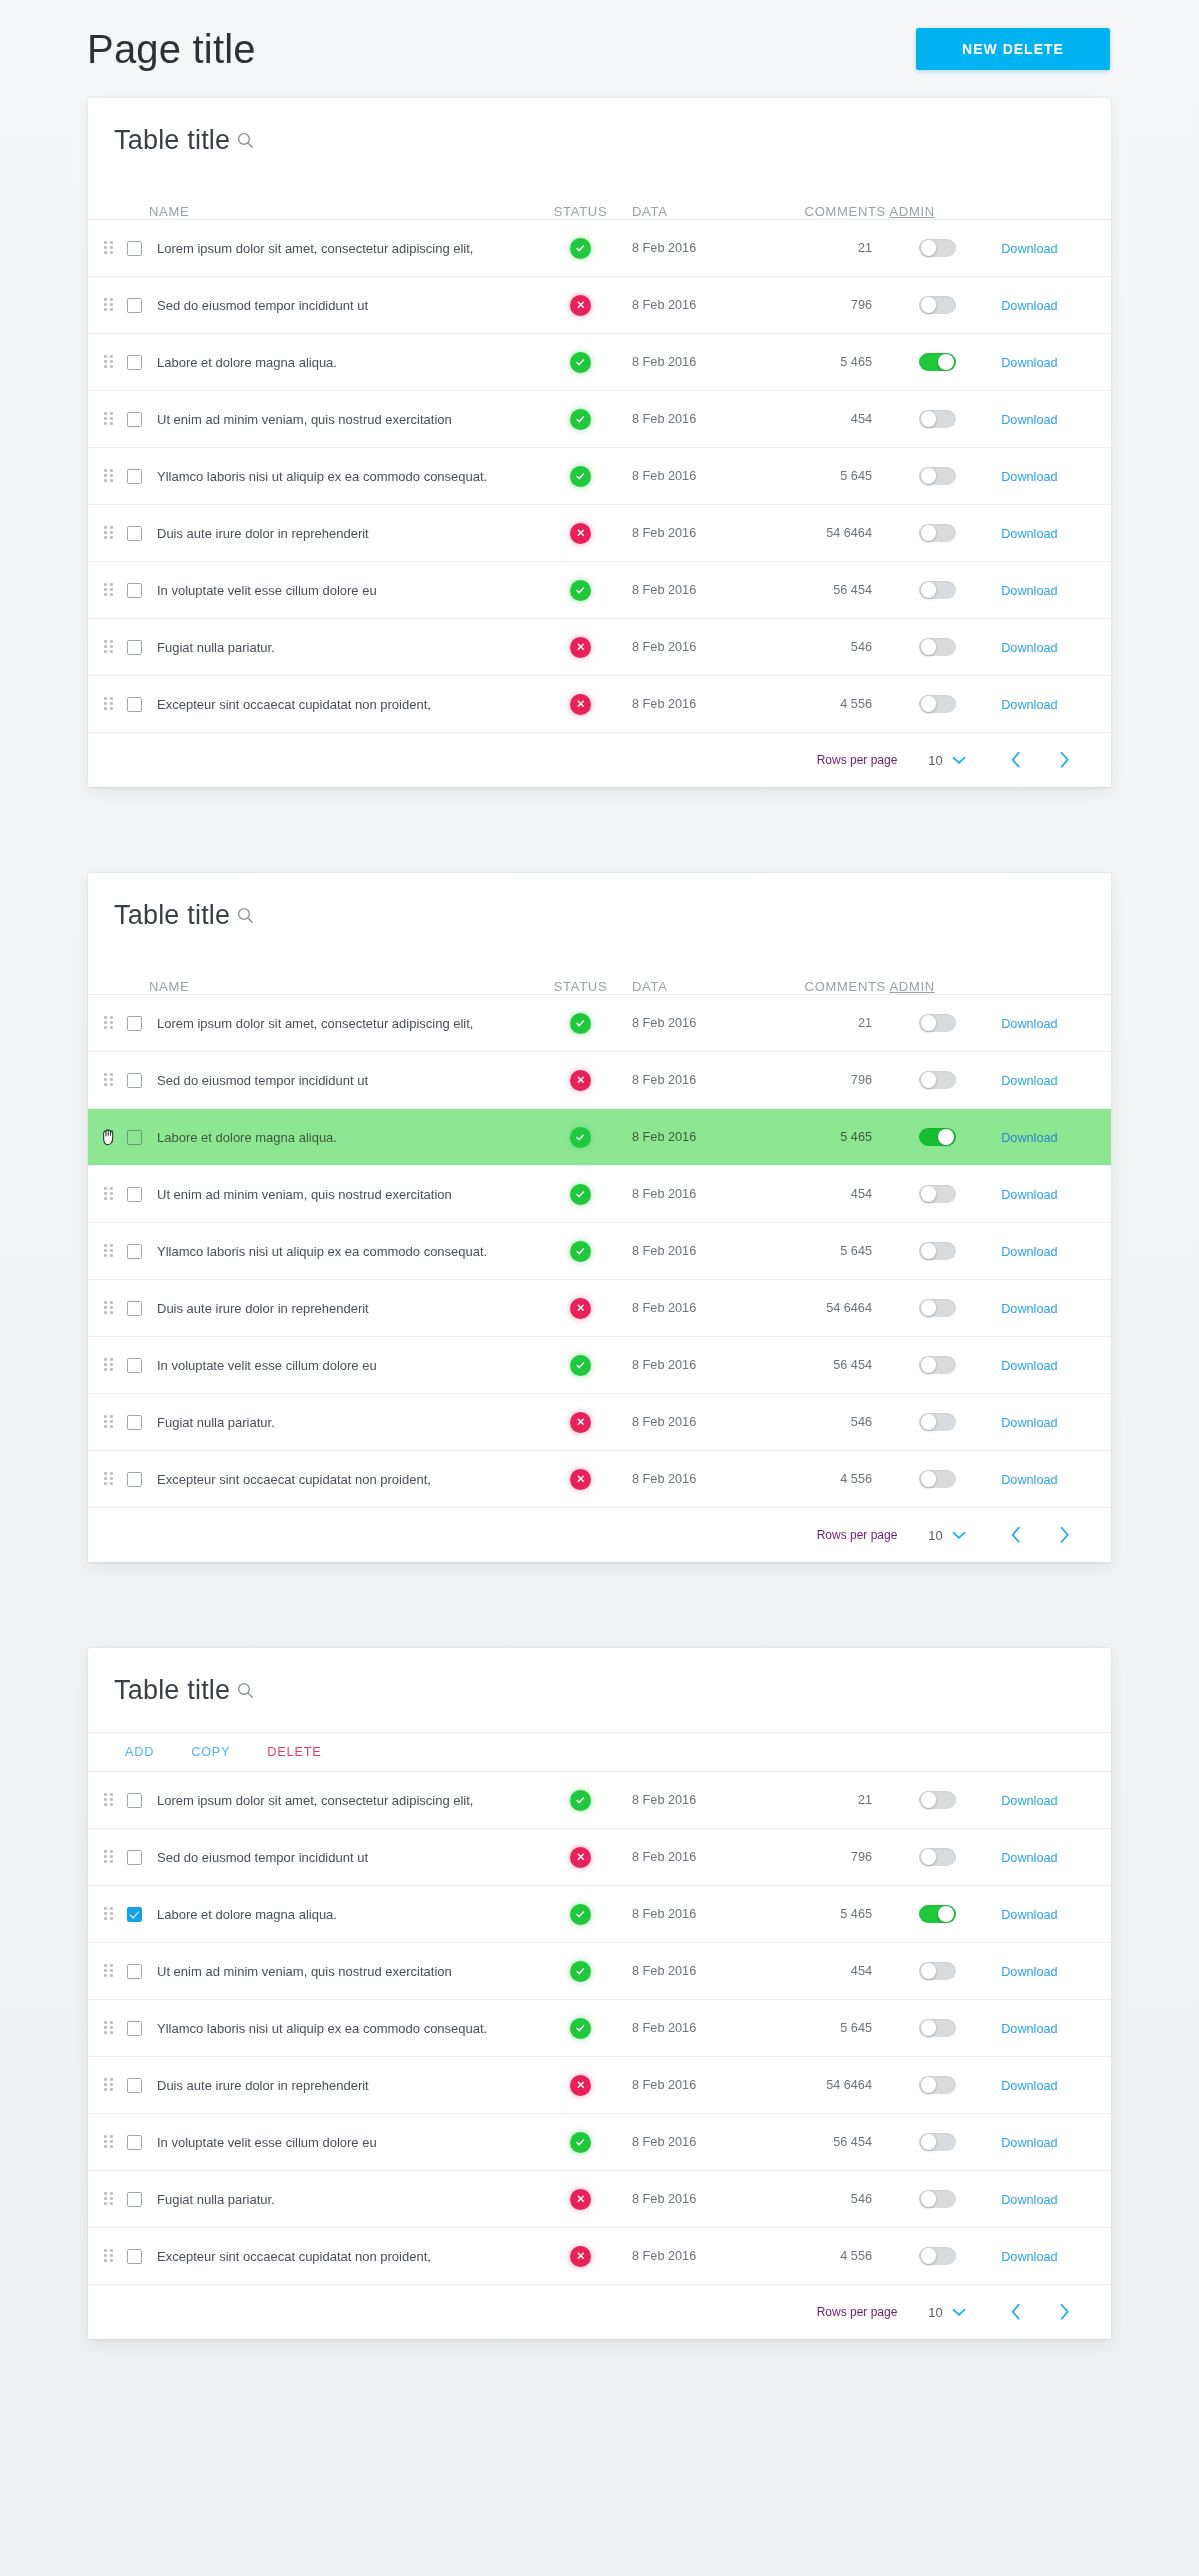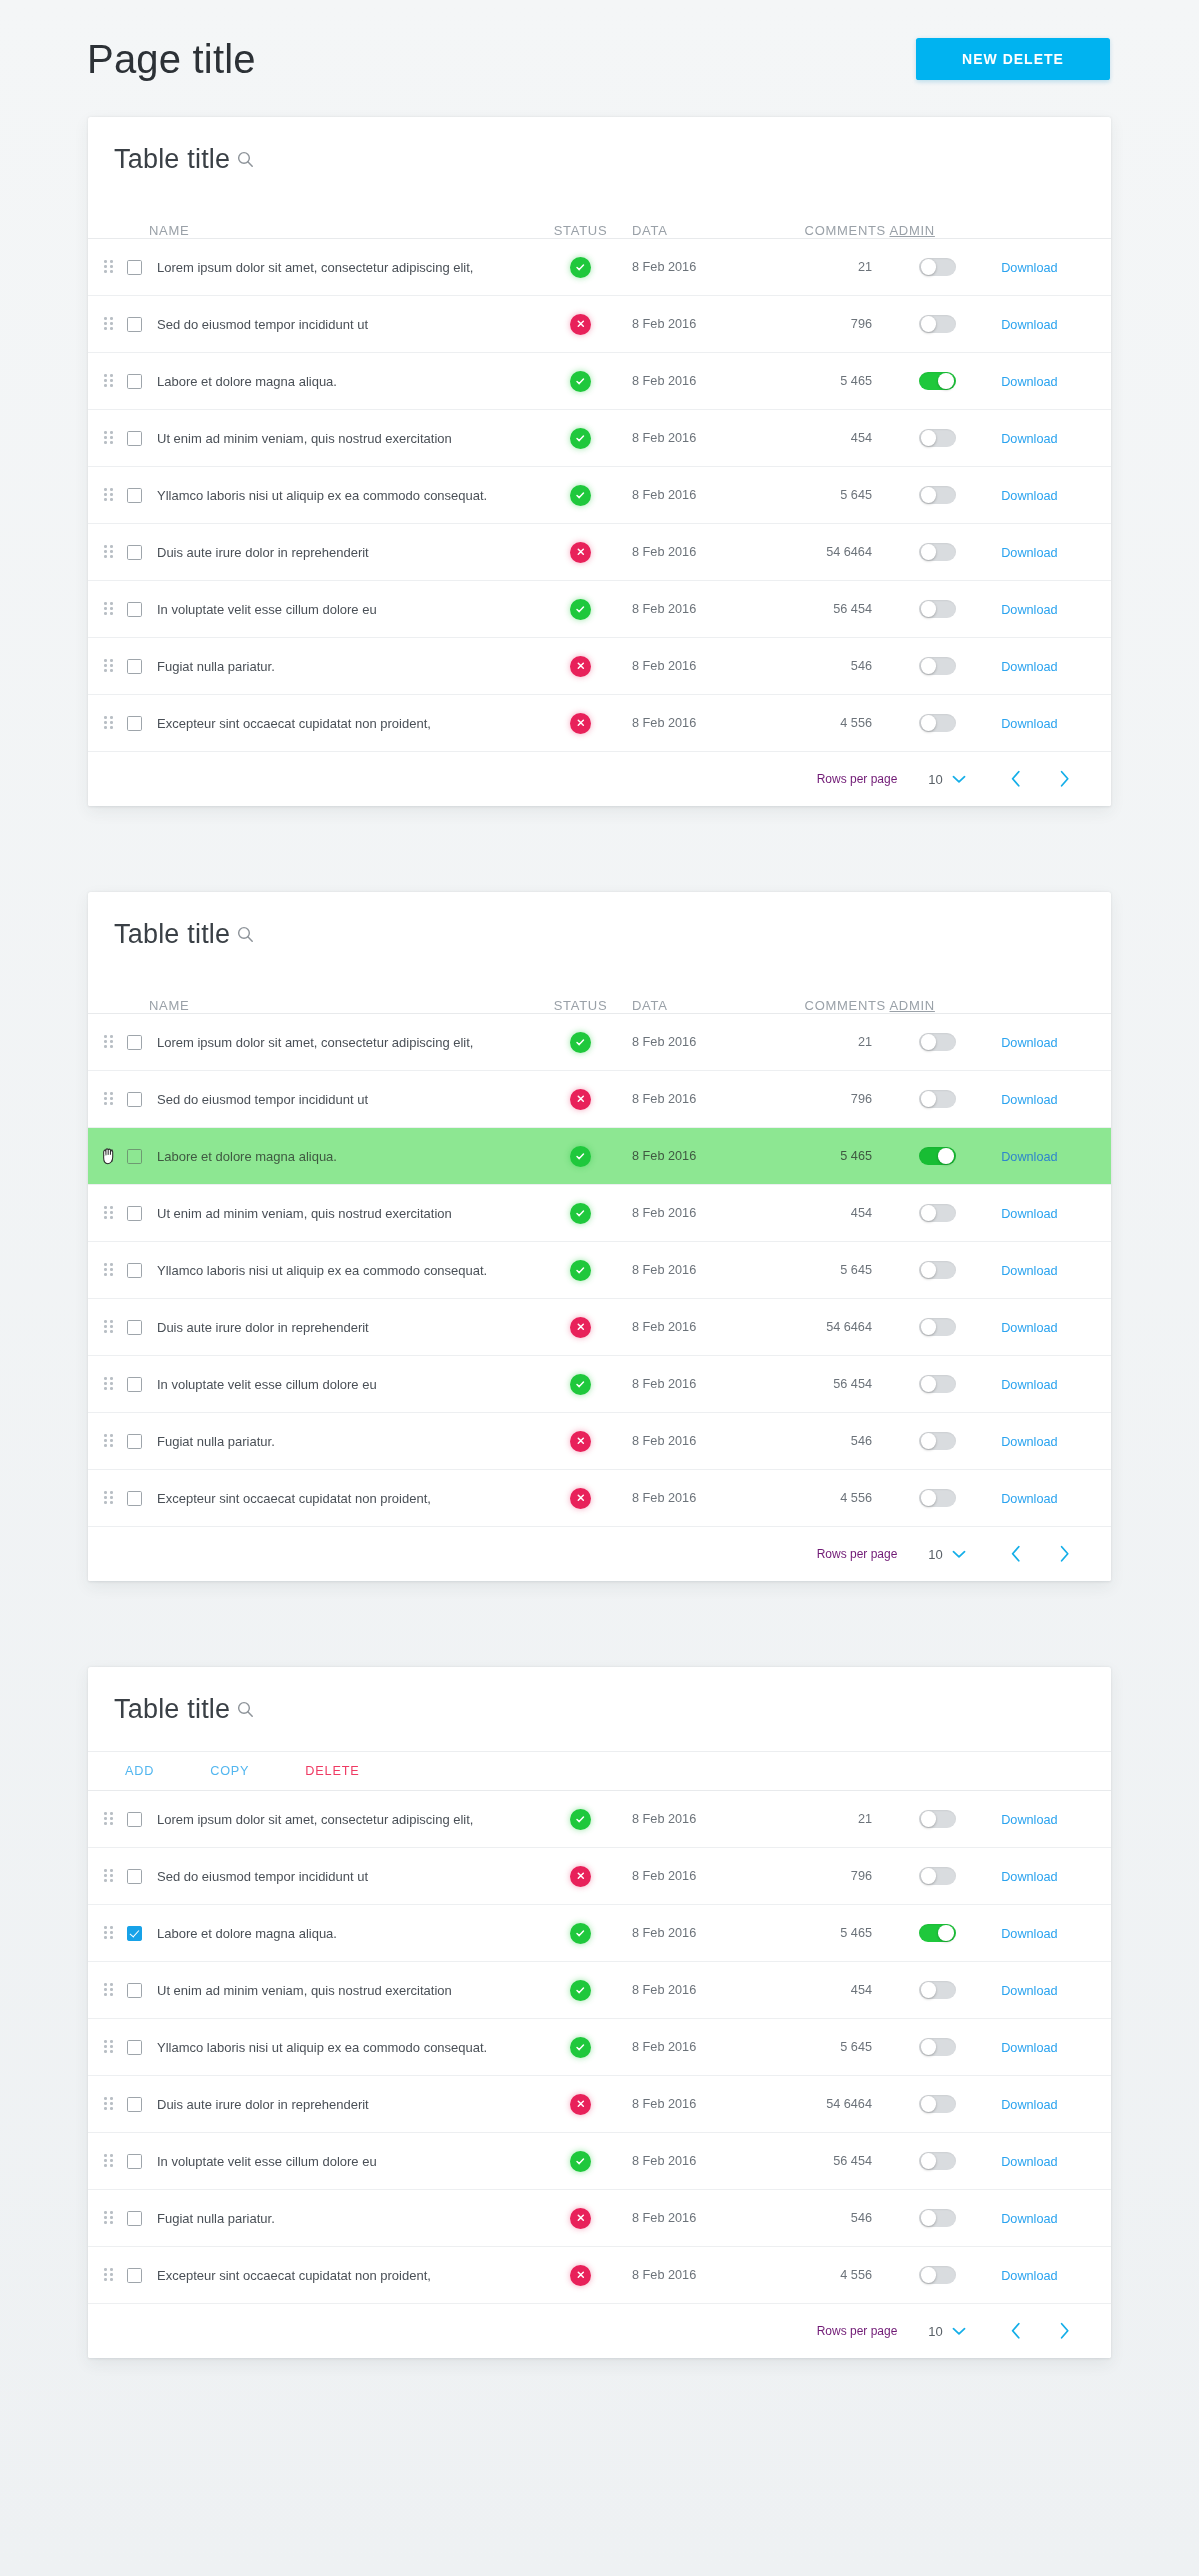--- a/index.html
+++ b/index.html
@@ -14,21 +14,21 @@
     width: 1199px;
     min-height: 2576px;
     position: relative;
     background: linear-gradient(180deg, #f4f6f7 0%, #eef1f3 100%);
     padding: 0;
   }
 
   
   .page-header {
     position: relative;
-    height: 117px;
+    height: 98px;
     padding: 0 89px 0 87px;
     display: flex;
     align-items: center;
     justify-content: space-between;
   }
   .page-title {
     font-size: 40px;
     font-weight: 300;
     color: #2c3136;
     letter-spacing: 0.2px;
@@ -93,21 +93,21 @@
   }
 
   
   .action-bar {
     display: flex;
     align-items: center;
     height: 40px;
     border-top: 0.9px solid #eceef0;
     border-bottom: 0.9px solid #e8eaec;
     padding-left: 37px;
-    gap: 56px;
+    gap: 37px;
     background: #fff;
   }
   .action-btn {
     background: none; border: none;
     font-size: 12.7px;
     letter-spacing: 0.8px;
     cursor: pointer;
     font-family: "Liberation Sans", sans-serif;
     padding: 0;
   }

